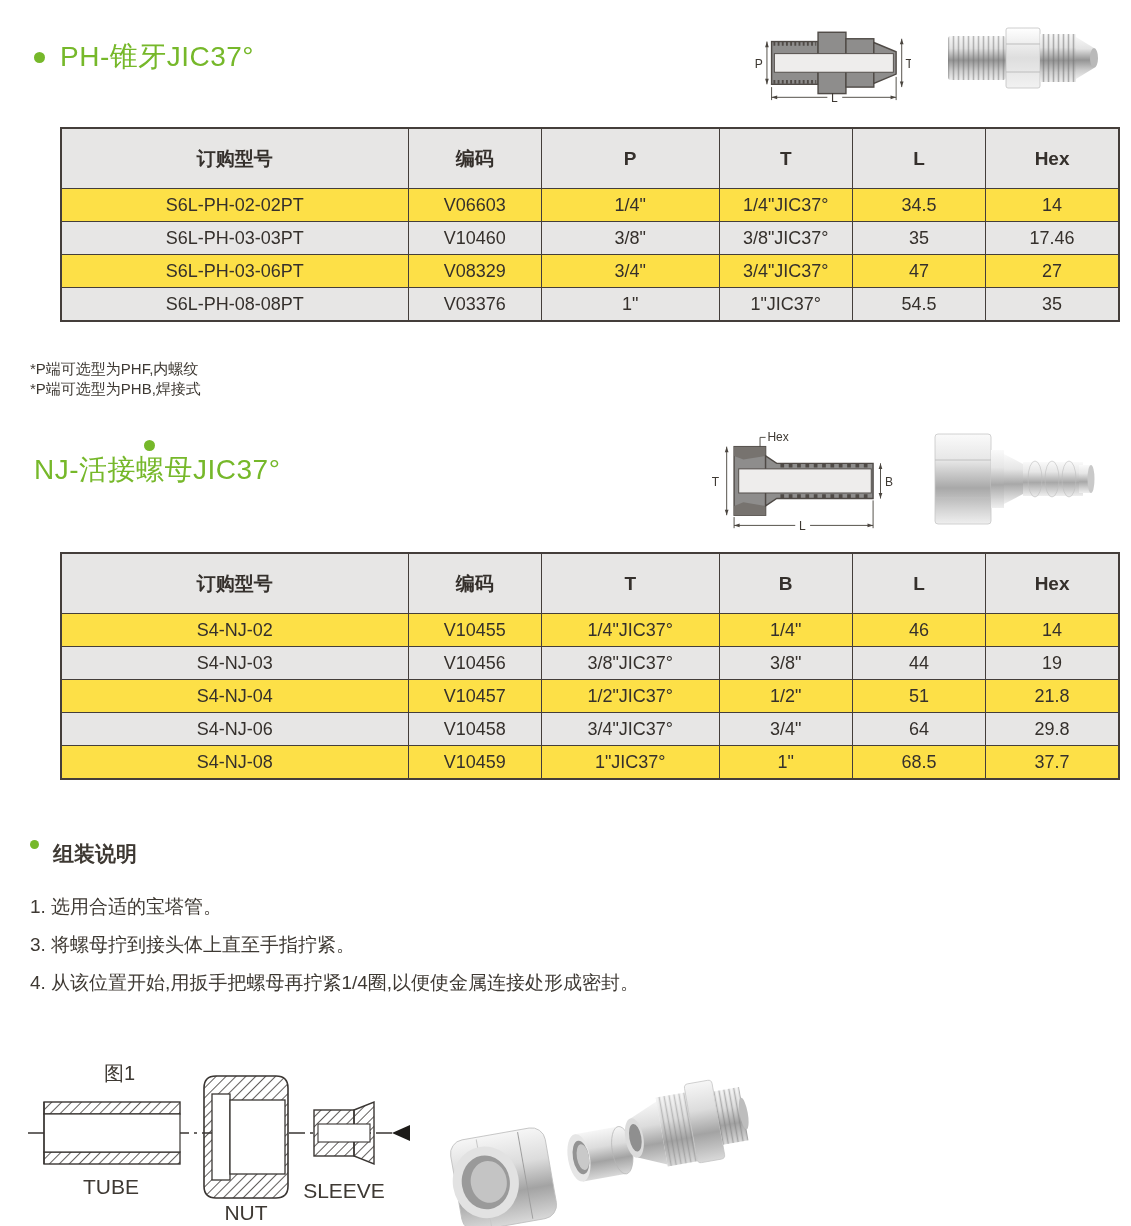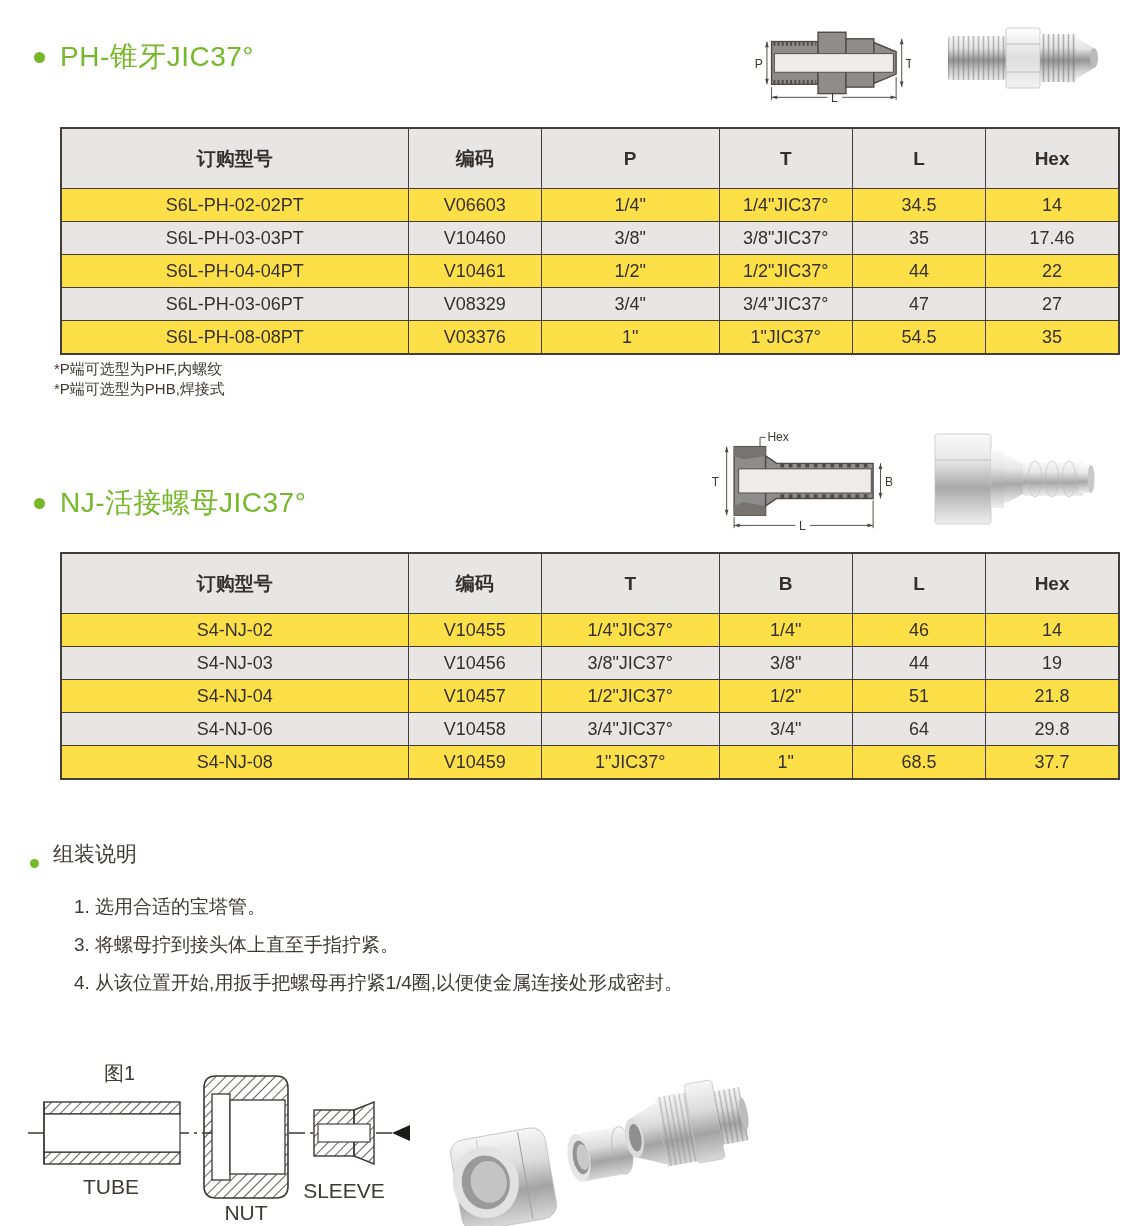--- a/index.html
+++ b/index.html
@@ -5,42 +5,42 @@
   html,body{margin:0;padding:0;background:#ffffff;}
   #page{position:relative;width:1131px;height:1226px;background:#ffffff;overflow:hidden;
         font-family:"Liberation Sans","DejaVu Sans",sans-serif;color:#3e3933;}
 
   
   .sec-title{position:absolute;display:flex;align-items:center;font-weight:400;
              font-size:28px;color:#76b82a;letter-spacing:0.5px;}
   .sec-title .bullet{width:11px;height:11px;border-radius:50%;background:#76b82a;
              margin-right:15px;flex:0 0 auto;}
   #title-ph{left:34px;top:38px;}
-  #title-nj{left:34px;top:484px;}
+  #title-nj{left:34px;top:440px;flex-direction:column;}
 
   
   .tbl-wrap{position:absolute;left:33px;width:1060px;margin-left:27px;}
   #tbl-ph{top:127px;}
   #tbl-nj{top:552px;}
   table.data-table{width:100%;border-collapse:collapse;table-layout:fixed;
                    border:2px solid #443e3a;}
   table.data-table th,table.data-table td{border:1px solid #443e3a;text-align:center;
                    vertical-align:middle;padding:0;color:#35302c;overflow:hidden;}
   table.data-table th{height:59px;background:#e7e6e5;font-size:19px;font-weight:700;}
   table.data-table td{height:32px;font-size:18px;background:#fde047;}
   table.data-table tbody tr:nth-child(even) td{background:#e7e6e5;}
 
   
-  .notes{position:absolute;left:30px;top:359px;font-size:15px;line-height:20px;color:#3e3933;margin-left:24px;}
+  .notes{position:absolute;left:30px;top:359px;font-size:15px;line-height:20px;color:#3e3933;}
 
   
-  #title-asm{position:absolute;left:30px;top:840px;display:flex;align-items:flex-end;
-             font-size:21px;font-weight:400;color:#3e3933;}
+  #title-asm{position:absolute;left:30px;top:840px;display:flex;align-items:flex-start;
+             font-size:21px;font-weight:700;color:#3e3933;}
   #title-asm .bullet{width:9px;height:9px;border-radius:50%;background:#76b82a;margin-right:14px;}
-  .steps{position:absolute;left:30px;top:888px;font-size:19px;line-height:38px;color:#3e3933;margin-left:44px;}
+  .steps{position:absolute;left:30px;top:888px;font-size:19px;line-height:38px;color:#3e3933;}
 
   
   .art{position:absolute;}
   #drawing-ph{left:753px;top:13px;}
   #photo-ph{left:946px;top:22px;}
   #drawing-nj{left:710px;top:420px;}
   #photo-nj{left:931px;top:430px;}
   #fig1{left:26px;top:1048px;}
   #photo-parts{left:428px;top:1040px;}
 
@@ -151,28 +151,20 @@
           </tr>
           <tr>
             <td>S6L-PH-03-03PT</td>
             <td>V10460</td>
             <td>3/8"</td>
             <td>3/8"JIC37°</td>
             <td>35</td>
             <td>17.46</td>
           </tr>
           <tr>
-            <td>S6L-PH-04-04PT</td>
-            <td>V10461</td>
-            <td>1/2"</td>
-            <td>1/2"JIC37°</td>
-            <td>44</td>
-            <td>22</td>
-          </tr>
-          <tr>
             <td>S6L-PH-03-06PT</td>
             <td>V08329</td>
             <td>3/4"</td>
             <td>3/4"JIC37°</td>
             <td>47</td>
             <td>27</td>
           </tr>
           <tr>
             <td>S6L-PH-08-08PT</td>
             <td>V03376</td>

